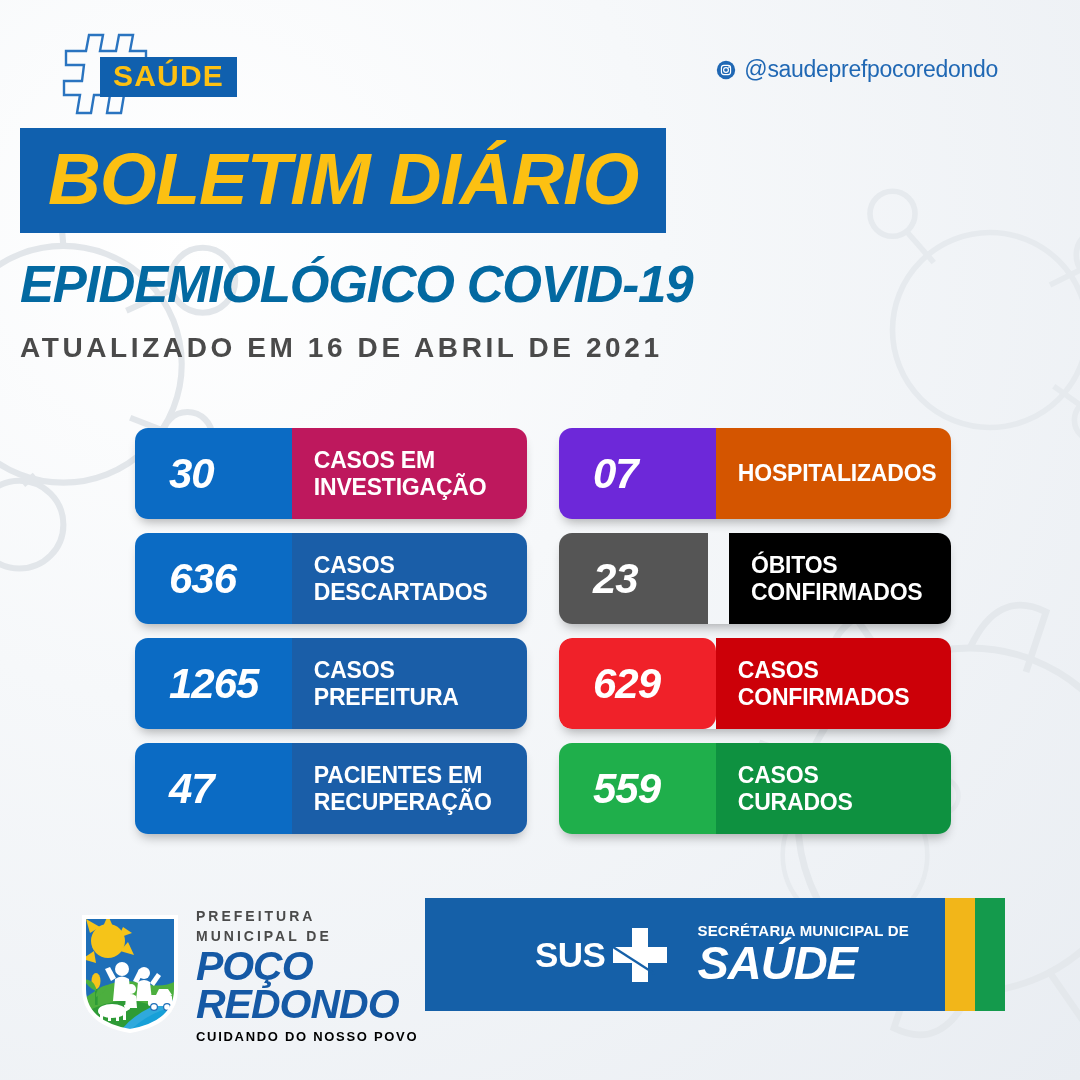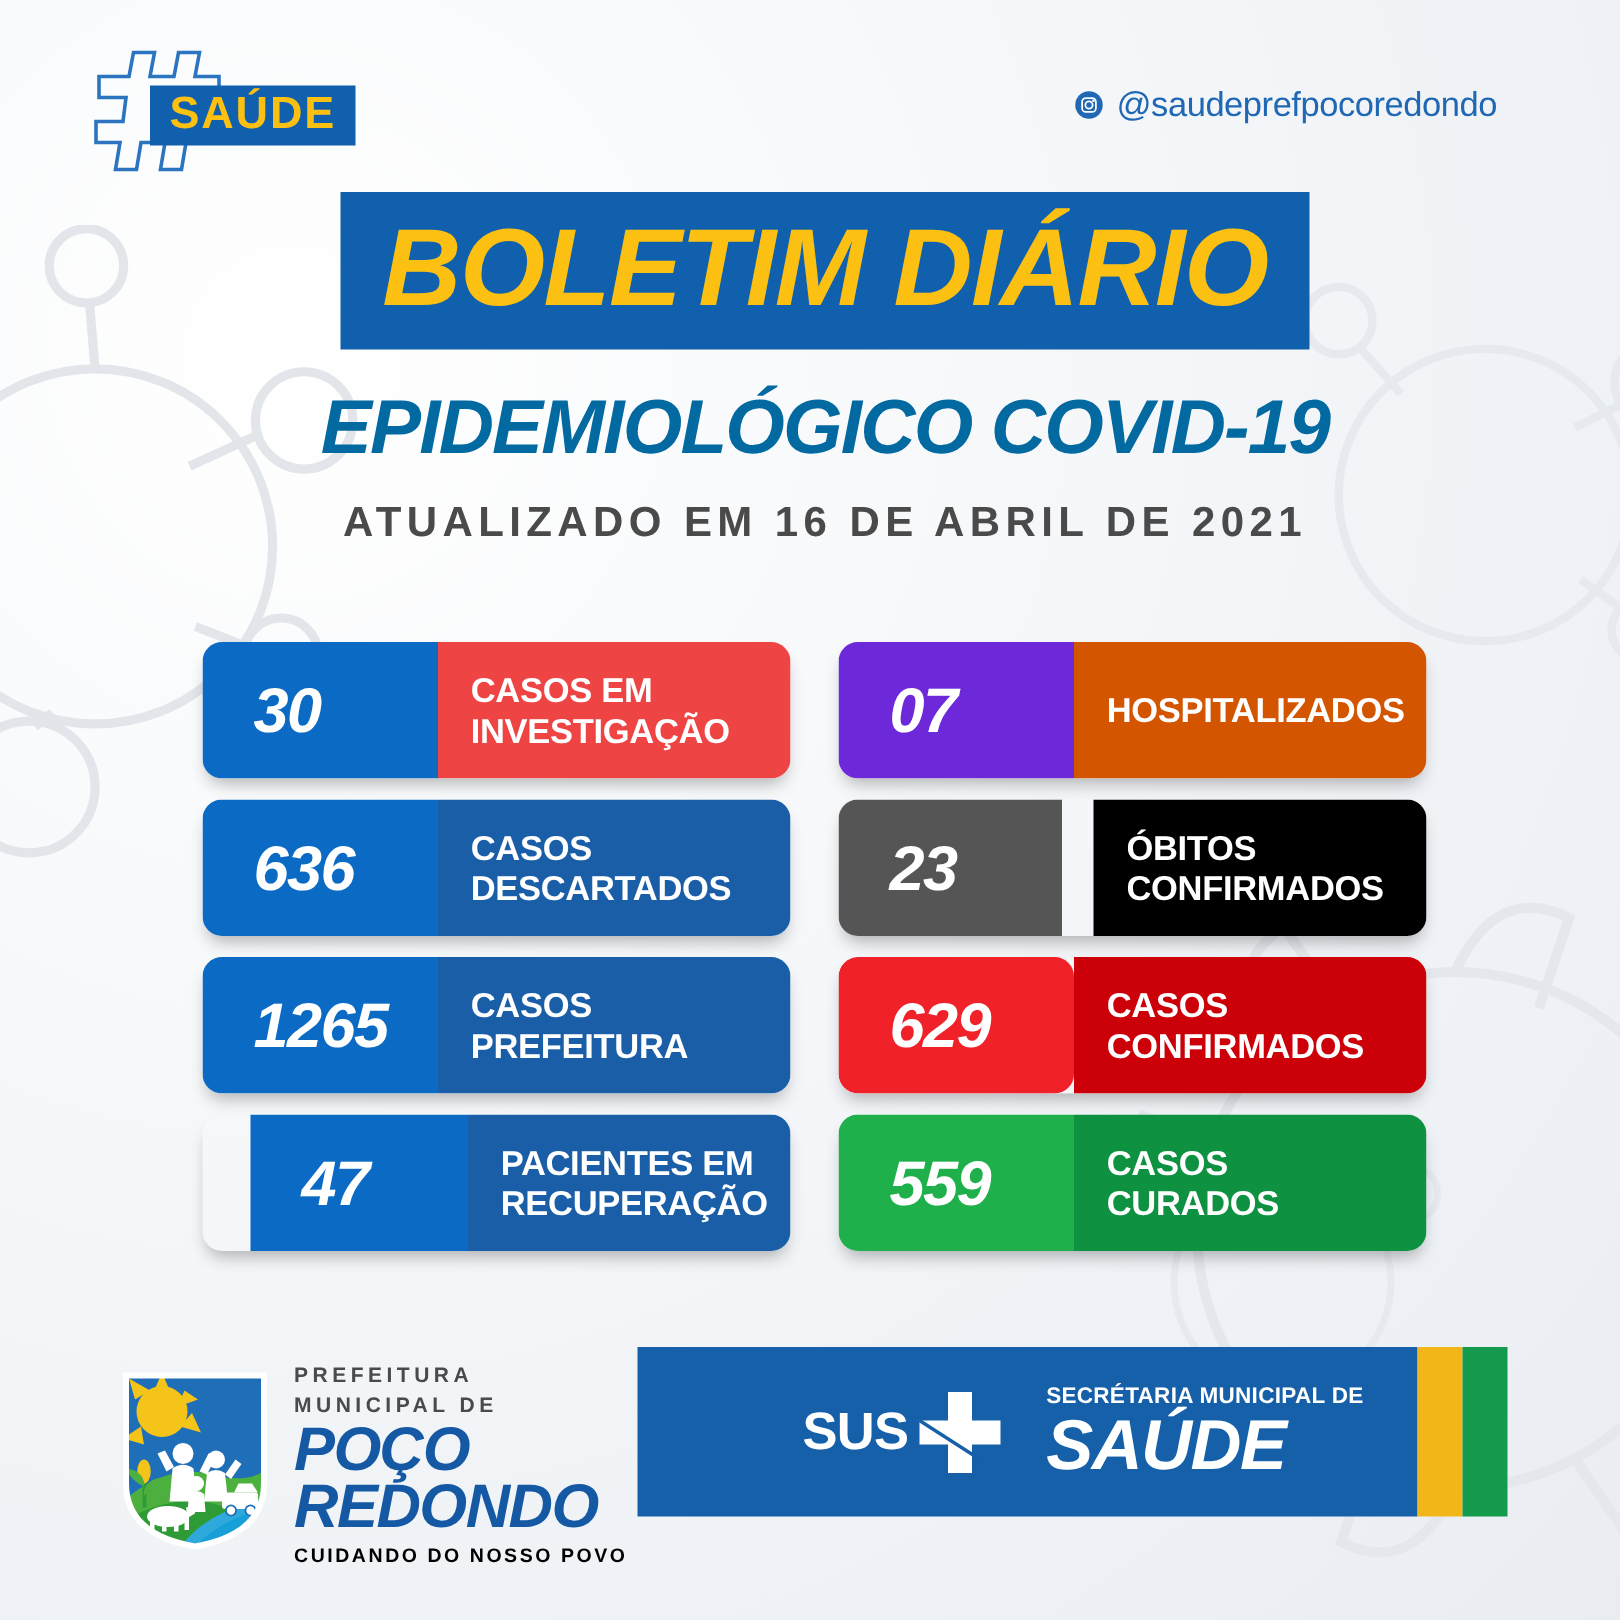--- a/index.html
+++ b/index.html
@@ -37,21 +37,21 @@
   }
 
   #social-handle {
     position:absolute; right:82px; top:56px;
     display:flex; align-items:center; gap:8px;
     color:#2068B4; font-size:23px; font-weight:500; letter-spacing:-0.3px;
   }
   #ig-icon { width:20px; height:20px; display:block; }
 
   
-  #title-block { position:absolute; top:128px; left:0; width:100%; text-align:center;padding-left:20px; }
+  #title-block { position:absolute; top:128px; left:0; width:100%; text-align:left;padding-left:20px; }
   #title-banner {
     display:inline-block; background:#1060AE; color:#FCC012;
     font-size:73px; font-weight:bold; font-style:italic;
     letter-spacing:-1px; line-height:1;
     padding:14px 28px 18px 28px;
   }
   #subtitle {
     margin-top:26px; color:#0369a1;
     font-size:51px; font-weight:bold; font-style:italic;
     letter-spacing:-1.2px; line-height:1;
@@ -205,21 +205,21 @@
   <div id="subtitle">EPIDEMIOLÓGICO COVID-19</div>
   <div id="update-date">ATUALIZADO EM 16 DE ABRIL DE 2021</div>
 </div>
 
 <div id="cards">
 
   <div class="col" id="col-left">
 
     <div class="card">
       <div class="card-num" style="background: rgb(11, 107, 196);">30</div>
-      <div class="card-label" style="background: #ef4444;">
+      <div class="card-label" style="background: #be185d;">
         <div>
           <div>CASOS EM</div>
           <div>INVESTIGAÇÃO</div>
         </div>
       </div>
     </div>
 
     <div class="card">
       <div class="card-num" style="background: rgb(11, 107, 196);">636</div>
       <div class="card-label" style="background: rgb(26, 94, 168);">
@@ -234,21 +234,21 @@
       <div class="card-num" style="background: rgb(11, 107, 196);">1265</div>
       <div class="card-label" style="background: rgb(26, 94, 168);">
         <div>
           <div>CASOS</div>
           <div>PREFEITURA</div>
         </div>
       </div>
     </div>
 
     <div class="card">
-      <div class="card-num" style="background: rgb(11, 107, 196); margin-left: 32px;">47</div>
+      <div class="card-num" style="background: rgb(11, 107, 196);">47</div>
       <div class="card-label" style="background: rgb(26, 94, 168);">
         <div>
           <div>PACIENTES EM</div>
           <div>RECUPERAÇÃO</div>
         </div>
       </div>
     </div>
 
   </div>
 

